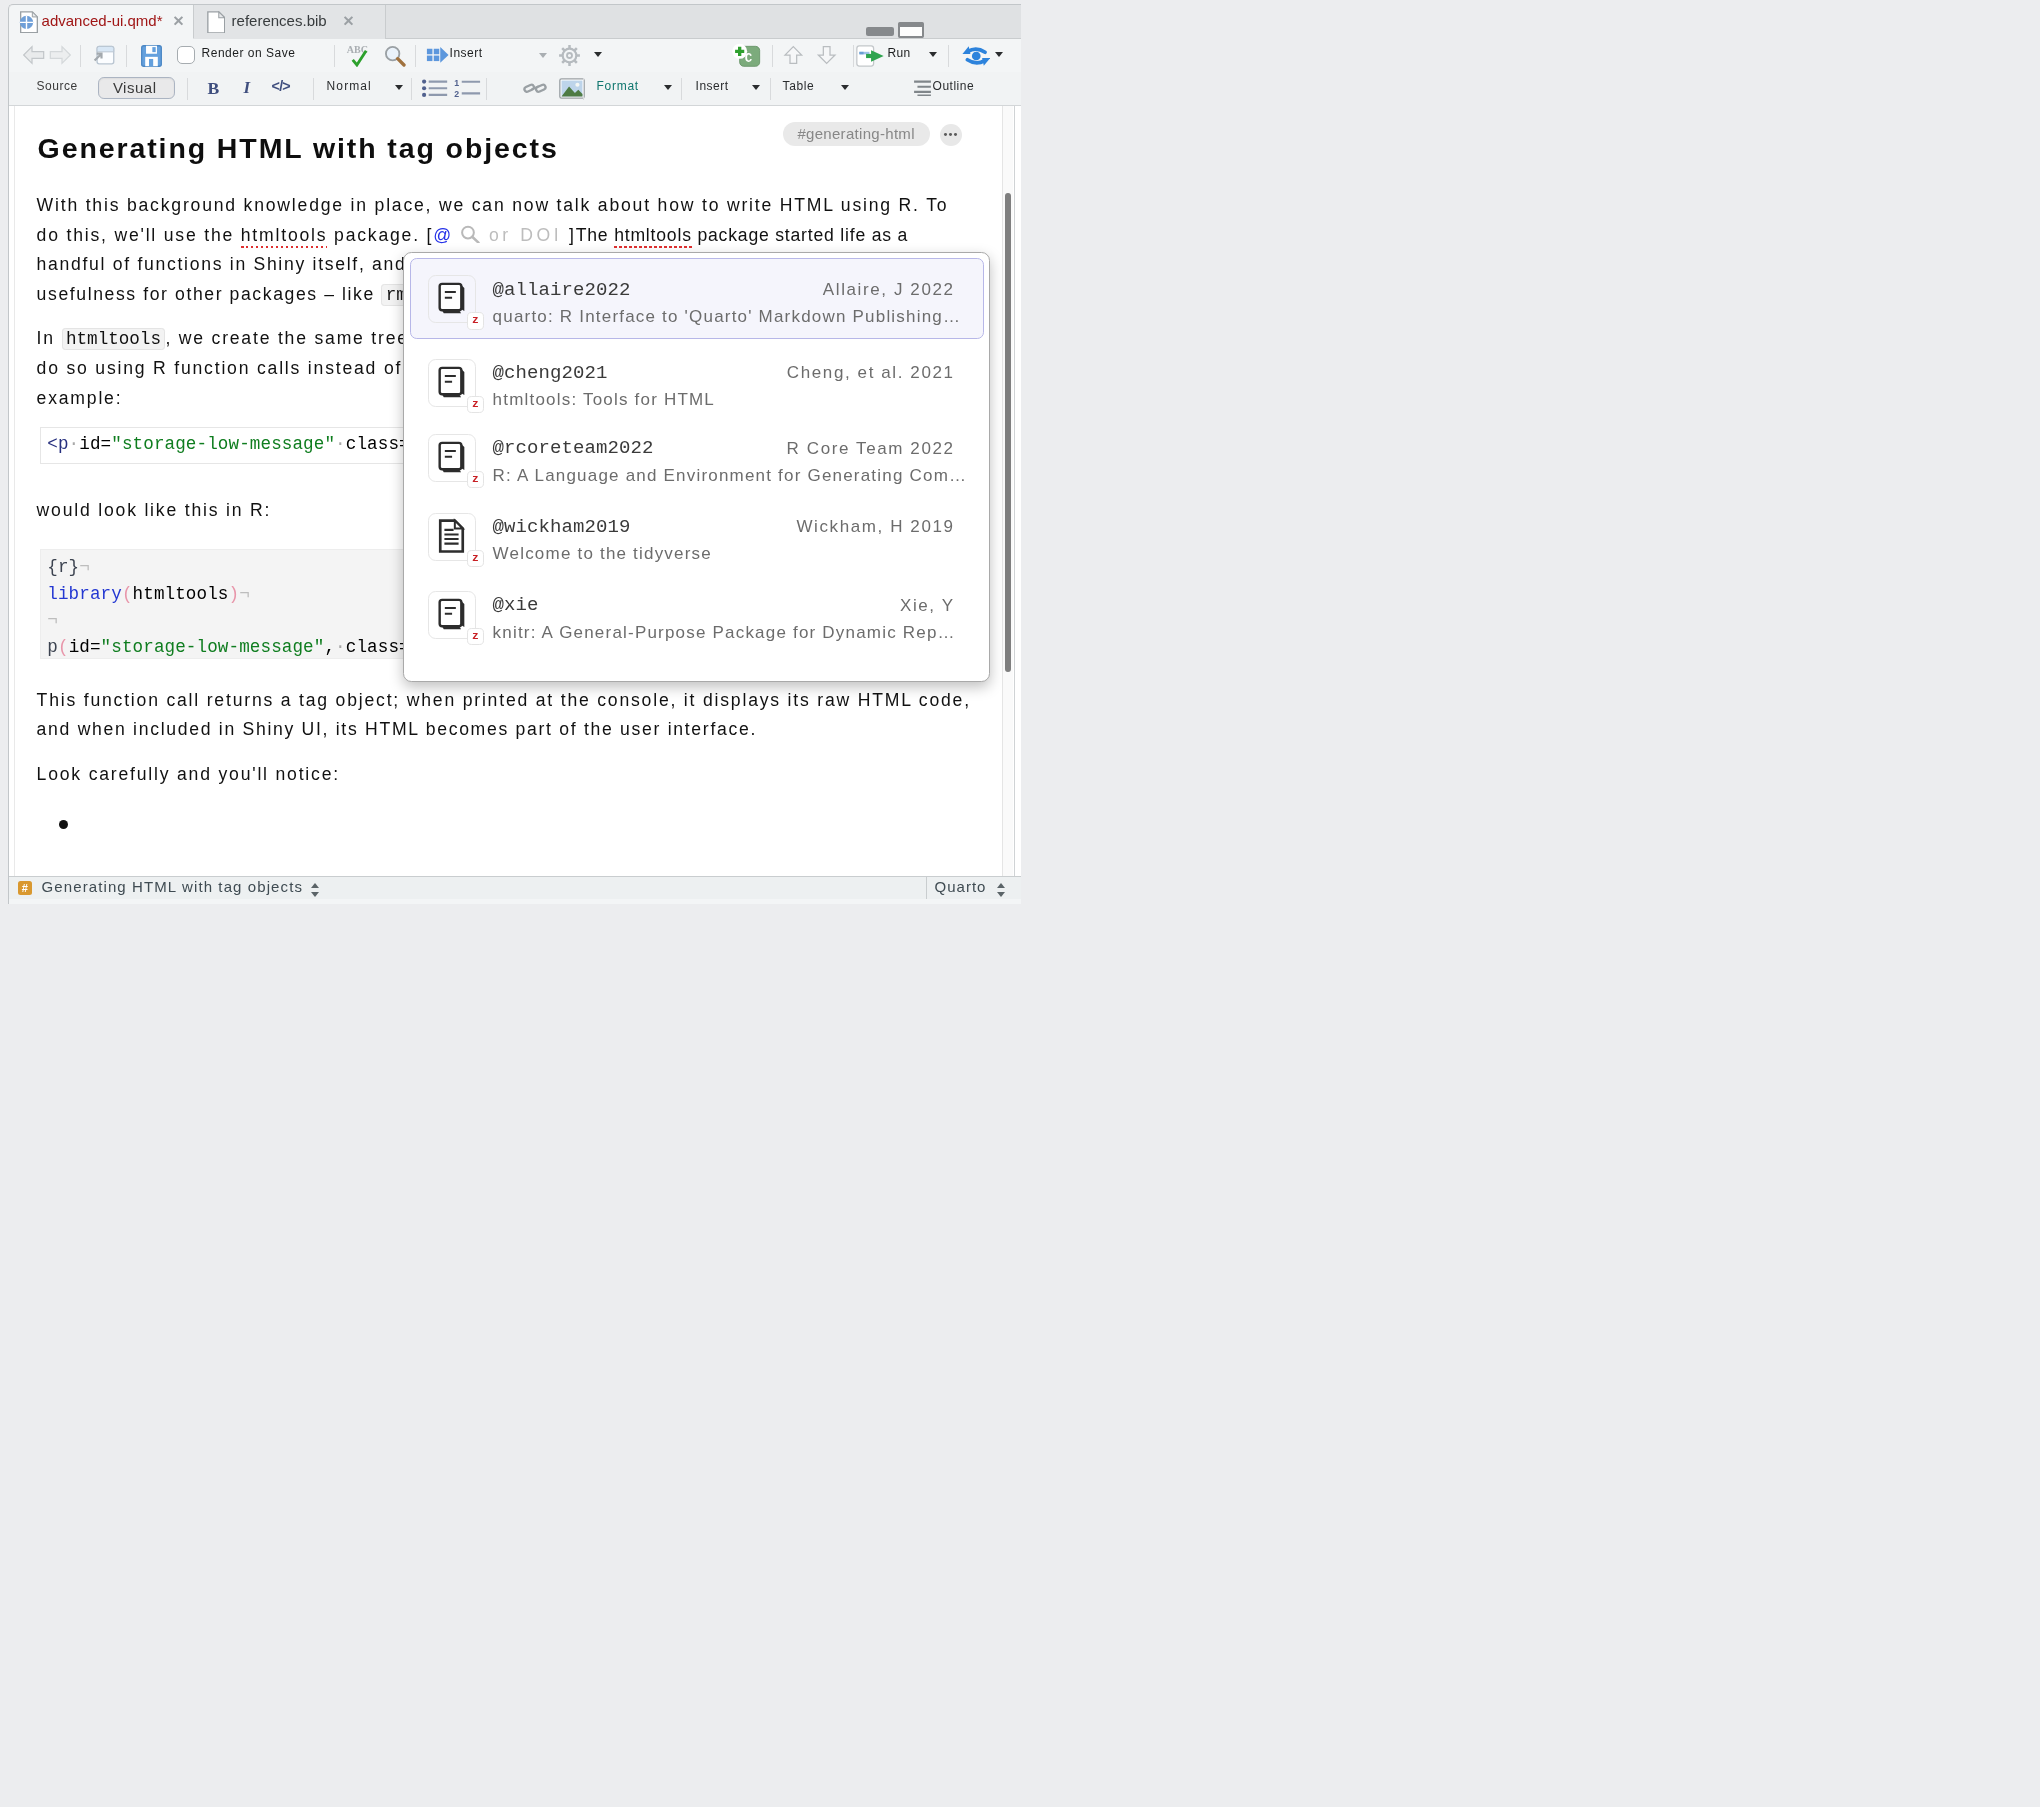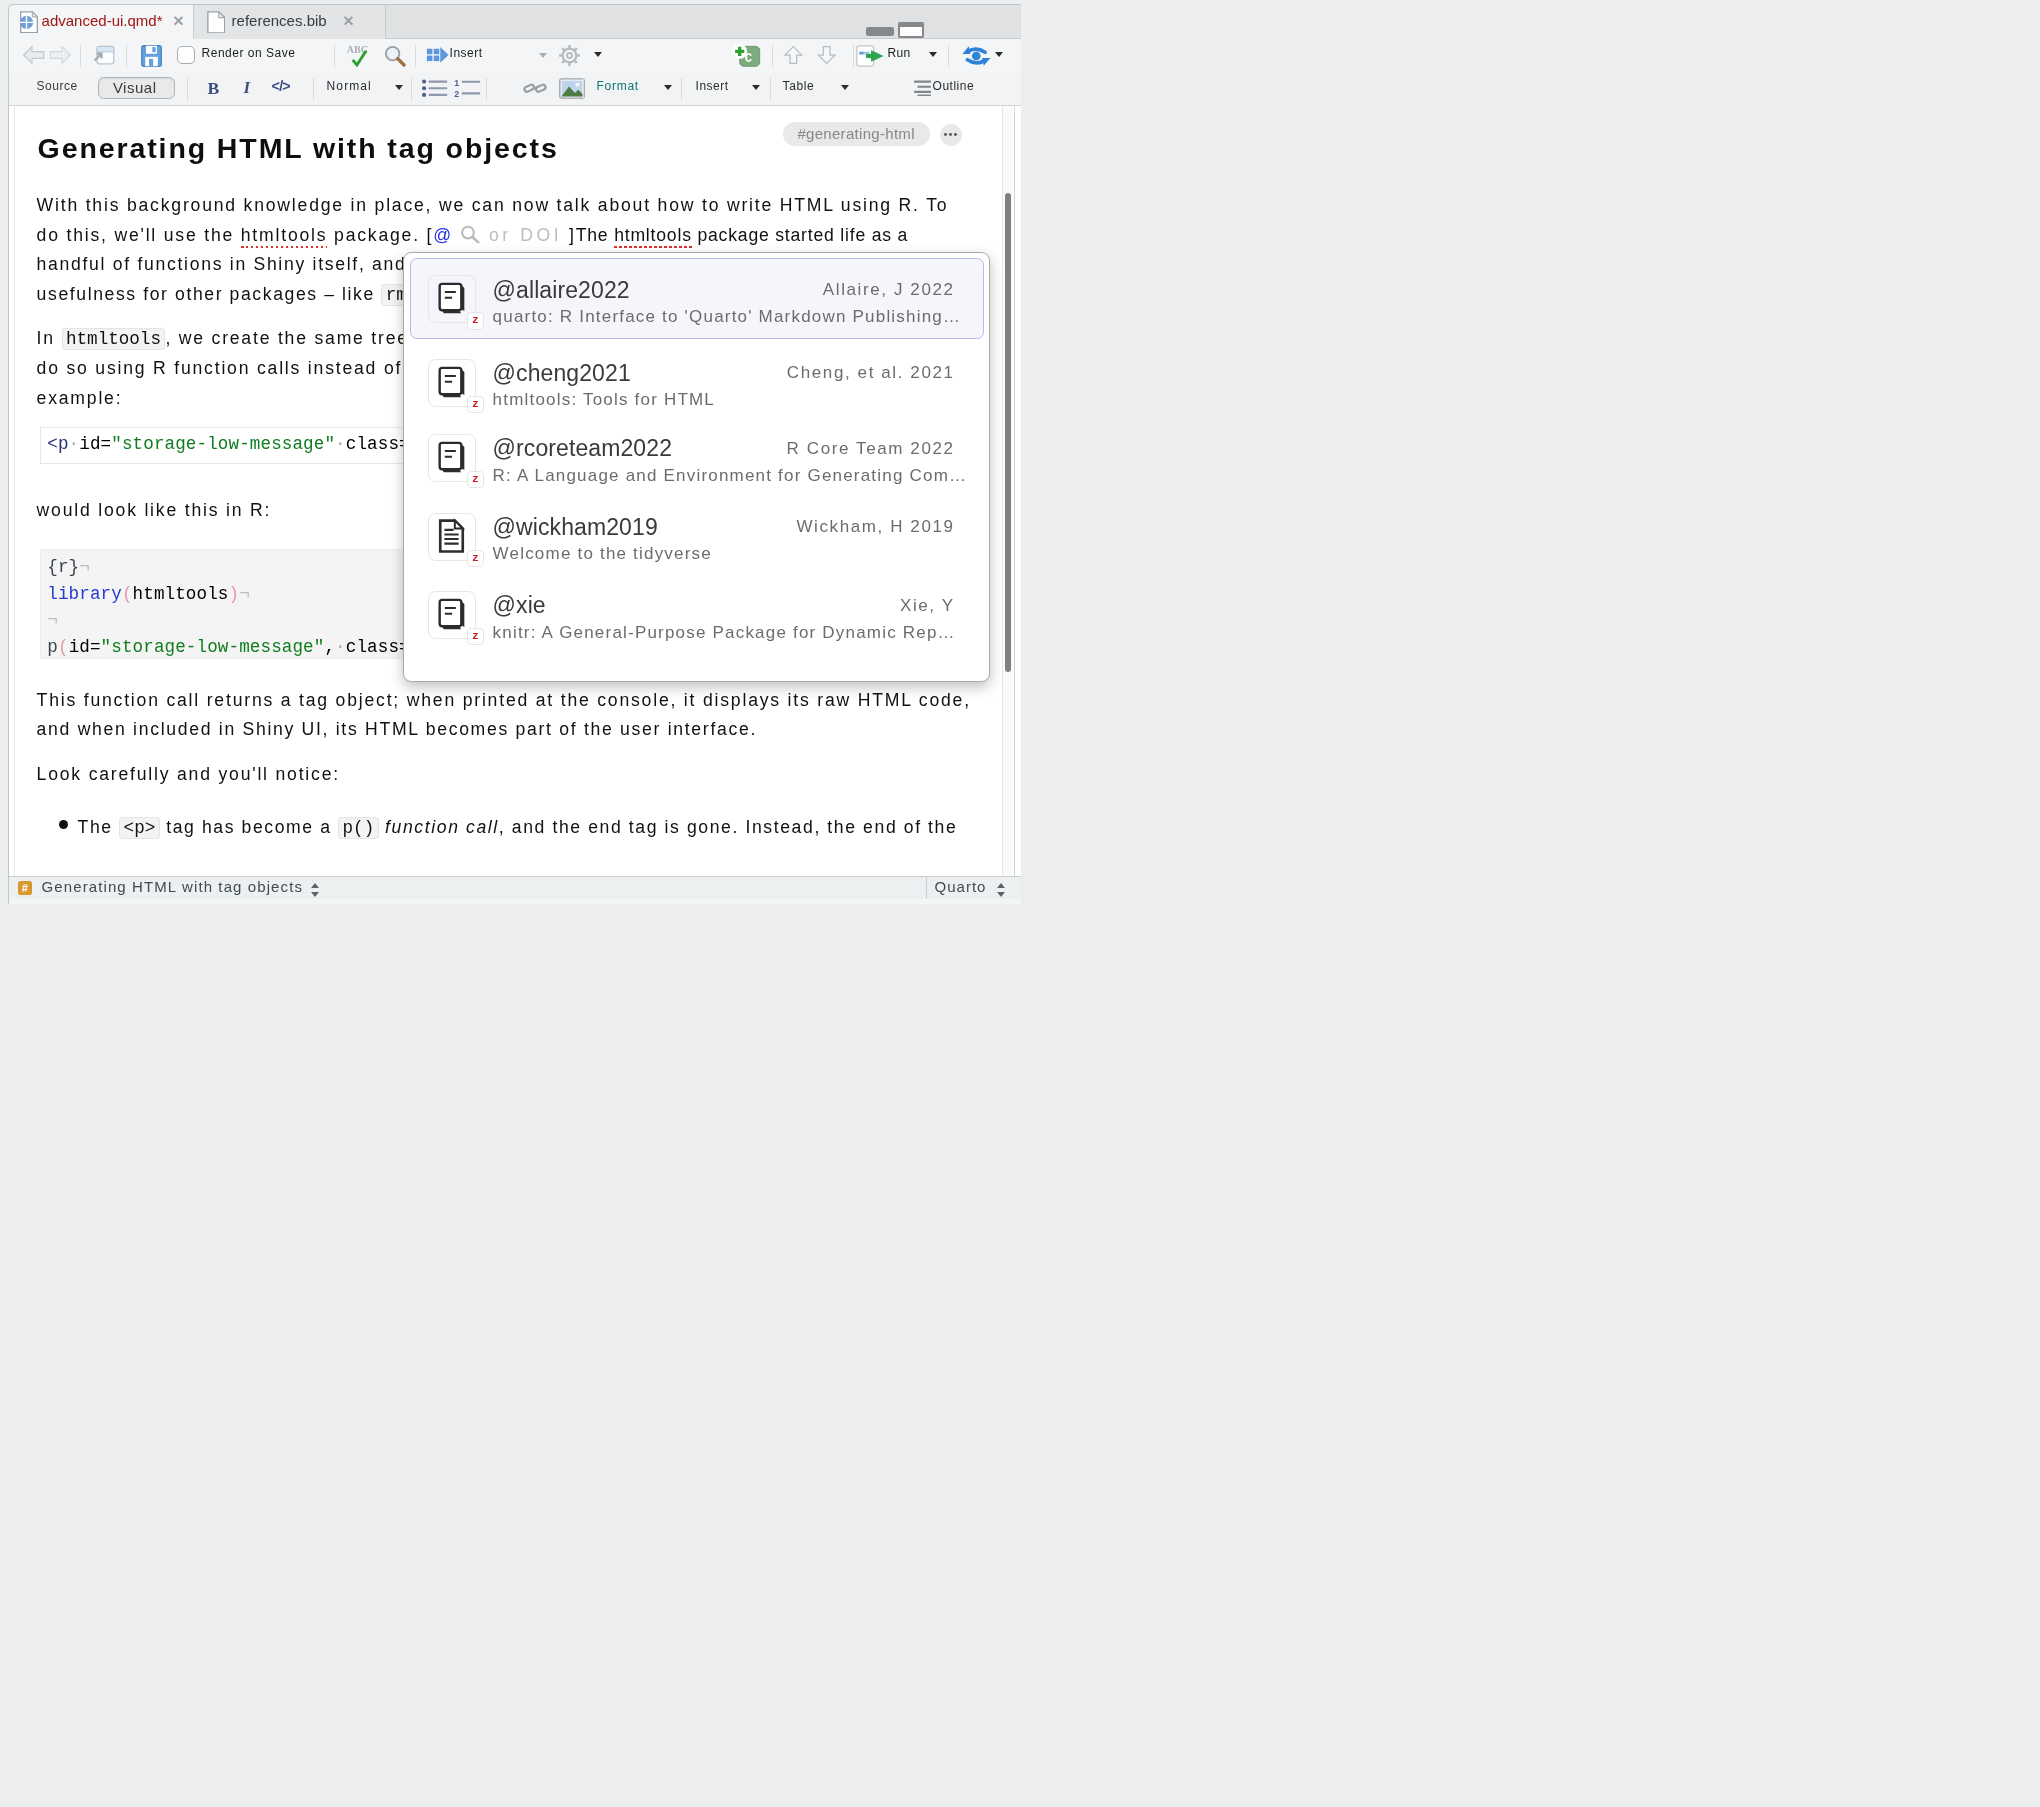--- a/index.html
+++ b/index.html
@@ -40,21 +40,21 @@
 .pnk{color:#e896aa}
 .slt{color:#3c4350}
 #pill{position:absolute;left:774px;top:16.4px;width:147px;height:24px;border-radius:12px;background:#e9e9e9;color:#878787;font-size:15px;letter-spacing:0.3px;text-align:center;line-height:24px}
 #dots{position:absolute;left:931px;top:18px;width:22px;height:22px;border-radius:50%;background:#e8e8e8}
 #dots span{position:absolute;top:9.6px;width:2.9px;height:2.9px;border-radius:50%;background:#5c5c5c}
 
 #popup{position:absolute;left:394px;top:146px;width:587px;height:430px;background:#fff;border:0.8px solid #a9a9a9;border-radius:8.4px;box-shadow:0 5px 13.4px rgba(0,0,0,.25)}
 #hl{position:absolute;left:6.7px;top:5px;width:574px;height:81px;background:#f5f5fc;border:1.3px solid #b7b7e8;border-radius:6.7px}
 .ibox{position:absolute;left:24px;width:48px;height:48px;border:1.3px solid #e6e6e6;border-radius:7.6px}
 .zb{position:absolute;left:38px;top:36px;width:17.6px;height:17.6px;background:#fff;border:1.3px solid #e4e4e4;border-radius:4.6px;color:#c81f24;font-weight:bold;font-size:11.3px;text-align:center;line-height:15.5px;font-family:"Liberation Mono",monospace}
-.cid{position:absolute;left:89px;font-family:Liberation Sans, sans-serif;font-size:23px;color:#3a3a3a;letter-spacing:0.1px;line-height:17.6px}
+.cid{position:absolute;left:89px;font-family:Liberation Mono, monospace;font-size:19px;color:#3a3a3a;letter-spacing:0.1px;line-height:17.6px}
 .cau{position:absolute;right:34px;font-size:17px;color:#6c6c6c;letter-spacing:1.6px;text-align:right;line-height:17px}
 .cti{position:absolute;left:89px;font-size:17px;color:#6c6c6c;letter-spacing:1.2px;white-space:pre;line-height:17px}
 
 #sbtrack{position:absolute;left:993px;top:0;width:11.7px;height:771px;background:#fafafa;border-left:0.8px solid #e5e5e5}
 #sbthumb{position:absolute;left:2.5px;top:87px;width:5.9px;height:479px;background:#7f7f7f;border-radius:2.9px}
 #paneright{position:absolute;left:1005px;top:0;width:0.8px;height:771px;background:#d0d3d5}
 
 #status{position:absolute;left:0;top:871px;width:100%;height:24px;background:#edf0f1;border-top:0.8px solid #c9cdcf;border-bottom:0.8px solid #c9cdcf}
 #status .txt{position:absolute;left:33px;top:1.3px;font-size:15px;color:#3f4b52;letter-spacing:1.1px}
 #hashchip{position:absolute;left:9.2px;top:3.8px;width:14.3px;height:14.3px;background:#d9982f;border-radius:2.5px;color:#fff;font-weight:bold;font-size:11px;text-align:center;line-height:14.3px}
@@ -247,21 +247,20 @@
     <div class="body" style="left:28px;top:217px;letter-spacing:1.8px">In <span class="chip">htmltools</span>, we create the same trees, but we</div>
     <div class="body" style="left:28px;top:247px;letter-spacing:1.8px">do so using R function calls instead of XML, as in</div>
     <div class="body" style="left:28px;top:277px;letter-spacing:1.8px">example:</div>
     <div class="code" id="cb1"><div style="position:absolute;left:6.7px;top:6.7px"><span class="nav">&lt;p</span><span class="dot">·</span>id=<span class="grn">"storage-low-message"</span><span class="dot">·</span>class=<span class="grn">"message"</span><span class="nav">&gt;</span></div></div>
     <div class="body" style="left:28px;top:389px;letter-spacing:1.8px">would look like this in R:</div>
     <div class="code" id="cb2"><div style="position:absolute;left:6.7px;top:4.6px;line-height:26.4px"><span class="slt">{r}</span><span class="g">¬</span><br><span class="blu">library</span><span class="pnk">(</span>htmltools<span class="pnk">)</span><span class="g">¬</span><br><span class="g">¬</span><br><span class="slt">p</span><span class="pnk">(</span>id=<span class="grn">"storage-low-message"</span>,<span class="dot">·</span>class=<span class="grn">"message"</span><span class="pnk">)</span></div></div>
     <div class="body" style="left:28px;top:608px;letter-spacing:1.7px">and when included in Shiny UI, its HTML becomes part of the user interface.</div>
     <div class="body" style="left:28px;top:579px;letter-spacing:1.8px">This function call returns a tag object; when printed at the console, it displays its raw HTML code,</div>
     <div class="body" style="left:28px;top:653px;letter-spacing:1.8px">Look carefully and you'll notice:</div>
     <div style="position:absolute;left:50px;top:714px;width:9.2px;height:9.2px;border-radius:50%;background:#111"></div>
-    <div class="body" style="left:69px;top:706px;letter-spacing:1.6px">The <span class="chip">&lt;p&gt;</span> tag has become a <span class="chip">p()</span> <i>function call</i>, and the end tag is gone. Instead, the end of the</div>
 
     <div id="popup">
       <div id="hl"></div>
       <div class="ibox" style="top:22.7px"><svg width="45" height="45" viewBox="0 0 54 54">
             <g>
               <rect x="12.8" y="9.4" width="26" height="31.6" rx="3" fill="#fff" stroke="#2c2c2c" stroke-width="2.9"></rect>
               <path d="M39.2 11.5 l3.2 2.8 v27.6 l-3.6 -2z M15.8 41.4 l1.9 3.4 h20.8 l-2.1 -3.4z" fill="#2c2c2c"></path>
               <path d="M19 19.2 h13.2 M19 26 h8.7" stroke="#2c2c2c" stroke-width="2.4"></path>
             </g>
           </svg><div class="zb">z</div></div>

